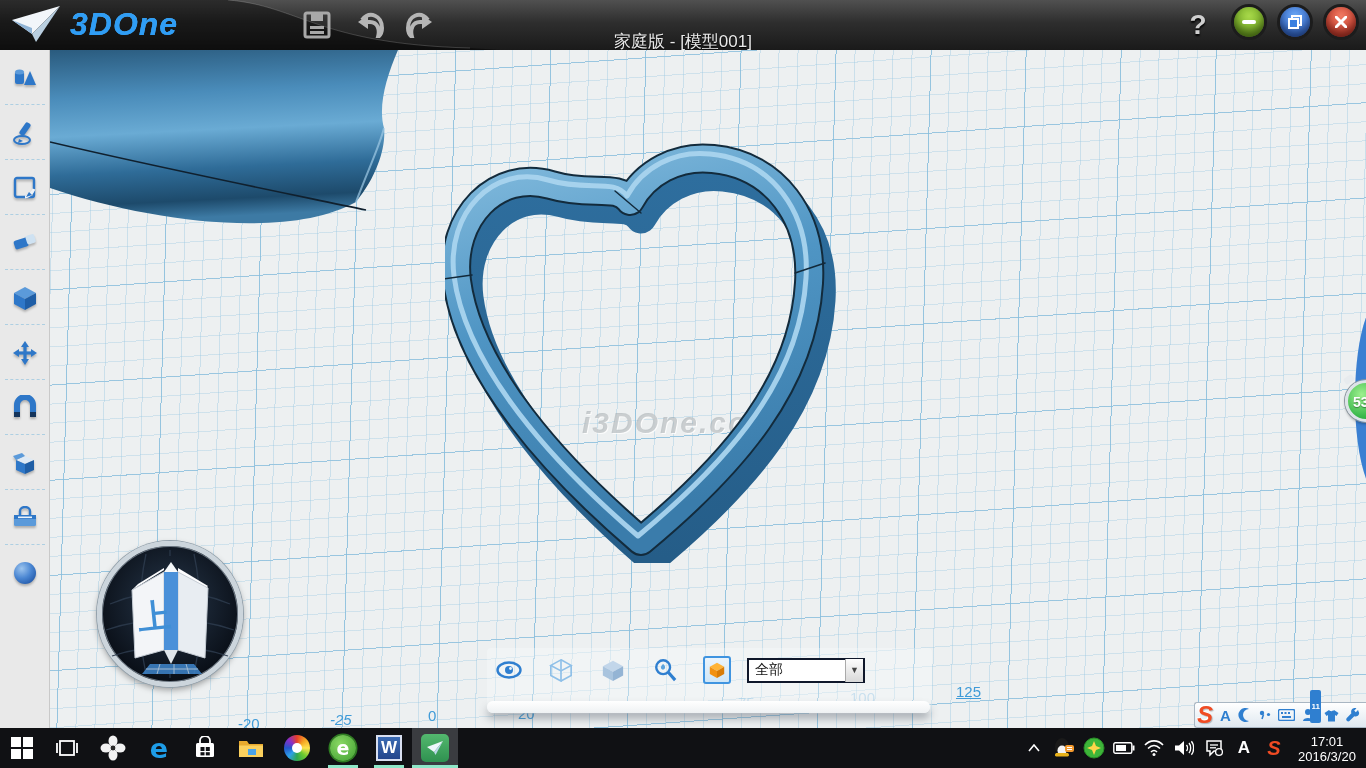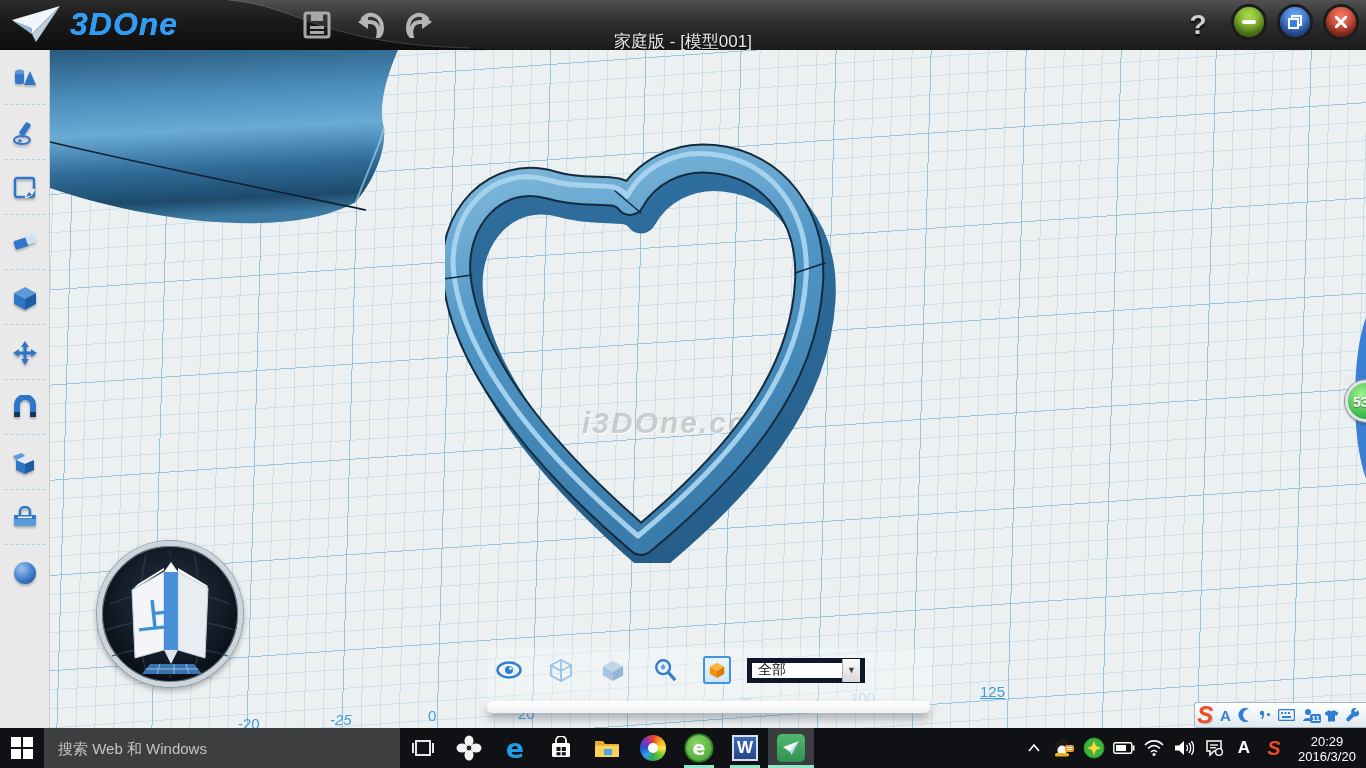--- a/index.html
+++ b/index.html
@@ -50,21 +50,21 @@
   .topleft-model { position:absolute; left:0px; top:0px; }
   .heart-model { position:absolute; left:395px; top:83px; }
 
   
   .display-bar { position:absolute; left:437px; top:598px; width:445px; height:66px; }
   .display-bar .panel-tint { position:absolute; inset:0; background:rgba(250,252,253,.35); border-radius:4px; }
   .display-icons { position:absolute; left:0; top:8px; width:445px; display:flex; align-items:center; }
   .d-icon { width:28px; height:28px; margin-left:24px; display:flex; align-items:center; justify-content:center; cursor:pointer; }
   .d-icon.first { margin-left:8px; }
   .d-icon.active { border:2px solid #3f94e0; background:linear-gradient(#eaf4fc,#cfe6f7); border-radius:3px; }
-  .filter-dd { margin-left:16px; width:118px; height:25px; background:#fff; border:5px solid #0f172a; display:flex; align-items:center; cursor:pointer; }
+  .filter-dd { margin-left:16px; width:118px; height:25px; background:#fff; border:2px solid #0f172a; display:flex; align-items:center; cursor:pointer; }
   .filter-dd .val { flex:1; font-size:14px; color:#111; padding-left:6px; }
   .filter-dd .arrow-btn { width:18px; height:23px; background:linear-gradient(#fdfdfd,#d8d8d8); border-left:1px solid #aaa;
     display:flex; align-items:center; justify-content:center; font-size:9px; color:#444; }
   .shelf { position:absolute; left:0px; top:53px; width:443px; height:12px; background:linear-gradient(#ffffff,#eef1f3);
     border-radius:6px; box-shadow:0 6px 9px rgba(90,100,110,.45); }
 
   
   .viewcube { position:absolute; left:47px; top:491px; width:146px; height:146px; border-radius:50%;
     background:radial-gradient(circle at 50% 42%, #1b2736 30%, #090e16 75%);
     border:5px solid #ccd5dc; box-shadow:0 0 0 1px #93a1ac, inset 0 0 0 1px #6a7682, 0 3px 6px rgba(0,0,0,.35); cursor:pointer; }
@@ -263,21 +263,21 @@
     <div class="grid"></div>
 
     <div class="watermark">i3DOne.com</div>
 
     <span class="axis-num" style="left:188px; top:665px;">-20</span>
     <span class="axis-num" style="left:280px; top:661px;font-style:italic;">-25</span>
     <span class="axis-num" style="left:378px; top:657px;">0</span>
     <span class="axis-num" style="left:468px; top:655px;">20</span>
     <span class="axis-num faint" style="left:688px; top:644px;">75</span>
     <span class="axis-num faint" style="left:800px; top:639px;">100</span>
-    <span class="axis-num" style="left:930px; top:633px;text-decoration:underline;">125</span>
+    <span class="axis-num" style="left:906px; top:633px;text-decoration:underline;">125</span>
 
     <svg class="topleft-model" width="348" height="205" viewBox="0 0 348 205">
       <defs>
         <linearGradient id="tlg" x1="0" y1="0" x2="0.1" y2="1">
           <stop offset="0" stop-color="#2a5b7e"></stop>
             <stop offset="0.28" stop-color="#4a8cba"></stop>
           <stop offset="0.5" stop-color="#6aabd4"></stop>
             <stop offset="0.72" stop-color="#2f6c98"></stop>
           <stop offset="0.9" stop-color="#1d4a6b"></stop>
             <stop offset="1" stop-color="#3d7aa4"></stop>
@@ -429,21 +429,21 @@
             <rect x="10" y="3" width="2" height="2"></rect>
             <rect x="4" y="7" width="9" height="2"></rect>
           </g>
         </svg>
     </span>
     <span class="sg-ico" style="position:relative;">
       <svg width="15" height="14" viewBox="0 0 15 14">
           <circle cx="6" cy="4" r="3" fill="#2f7fd0"></circle>
           <path d="M1,13 C1,9 11,9 11,13 Z" fill="#2f7fd0"></path>
         </svg>
-      <span style="position:absolute; right:-4px; bottom:-1px; font-size:8px; color:#fff; background:#2f7fd0; border-radius:2px; padding:0 1px;">11</span>
+      <span style="position:absolute; right:-4px; bottom:-1px; font-size:8px; color:#fff; background:#2f7fd0; border-radius:2px; padding:12px 1px;">11</span>
     </span>
     <span class="sg-ico">
       <svg width="15" height="13" viewBox="0 0 15 13">
           <path d="M5,1 L0.5,4 L2.5,7 L4,6 L4,12.5 L11,12.5 L11,6 L12.5,7 L14.5,4 L10,1 C9,2.6 6,2.6 5,1 Z" fill="#2f7fd0"></path>
         </svg>
     </span>
     <span class="sg-ico">
       <svg width="14" height="14" viewBox="0 0 14 14">
           <path d="M12.5,3.5 C12.5,3 12.3,2.4 12,2 L9.8,4.2 L8.2,2.6 L10.4,0.4 C8.8,-0.3 6.8,0.2 5.8,1.6 C5,2.7 4.9,4.1 5.4,5.3 L0.8,9.9 C0,10.7 0,12 0.8,12.8 C1.6,13.6 2.9,13.6 3.7,12.8 L8.3,8.2 C9.9,8.9 11.8,8.3 12.7,6.8 C13.3,5.8 13.3,4.5 12.5,3.5 Z" fill="#2f7fd0"></path>
         </svg>
@@ -454,23 +454,20 @@
     <div class="tb-start">
       <svg width="22" height="22" viewBox="0 0 22 22">
         <g fill="#fff">
             <rect x="0" y="0" width="10" height="10"></rect>
             <rect x="12" y="0" width="10" height="10"></rect>
         <rect x="0" y="12" width="10" height="10"></rect>
             <rect x="12" y="12" width="10" height="10"></rect>
           </g>
       </svg>
     </div>
-    <div class="tb-search">
-      <input type="text" placeholder="搜索 Web 和 Windows" style="">
-    </div>
     <div class="tb-task">
       <svg width="24" height="18" viewBox="0 0 24 18">
         <rect x="5" y="2" width="14" height="14" fill="none" stroke="#fff" stroke-width="1.8"></rect>
         <path d="M2,4 L2,14 M22,4 L22,14" stroke="#fff" stroke-width="1.8"></path>
       </svg>
     </div>
     <div class="tb-app">
       <svg width="26" height="26" viewBox="0 0 26 26">
         <g fill="#f2f2f2">
           <ellipse cx="13" cy="6" rx="4.5" ry="5.5"></ellipse>
@@ -582,19 +579,19 @@
           <g stroke="#fff" stroke-width="1.3">
               <line x1="5" y1="6" x2="13" y2="6"></line>
               <line x1="5" y1="8.8" x2="11" y2="8.8"></line>
             </g>
           <circle cx="14" cy="13" r="3.4" fill="#101114" stroke="#fff" stroke-width="1.3"></circle>
         </svg>
       </span>
       <span class="tray-ico" style="font-size:17px; font-weight:bold;">A</span>
       <span class="tray-ico" style="font-size:20px; font-weight:bold; font-style:italic; color:#f04b23;">S</span>
       <div class="clock">
-        <div>20:29</div>
+        <div>17:01</div>
         <div>2016/3/20</div>
       </div>
     </div>
   </div>
 
 </div>
 
 </body></html>

